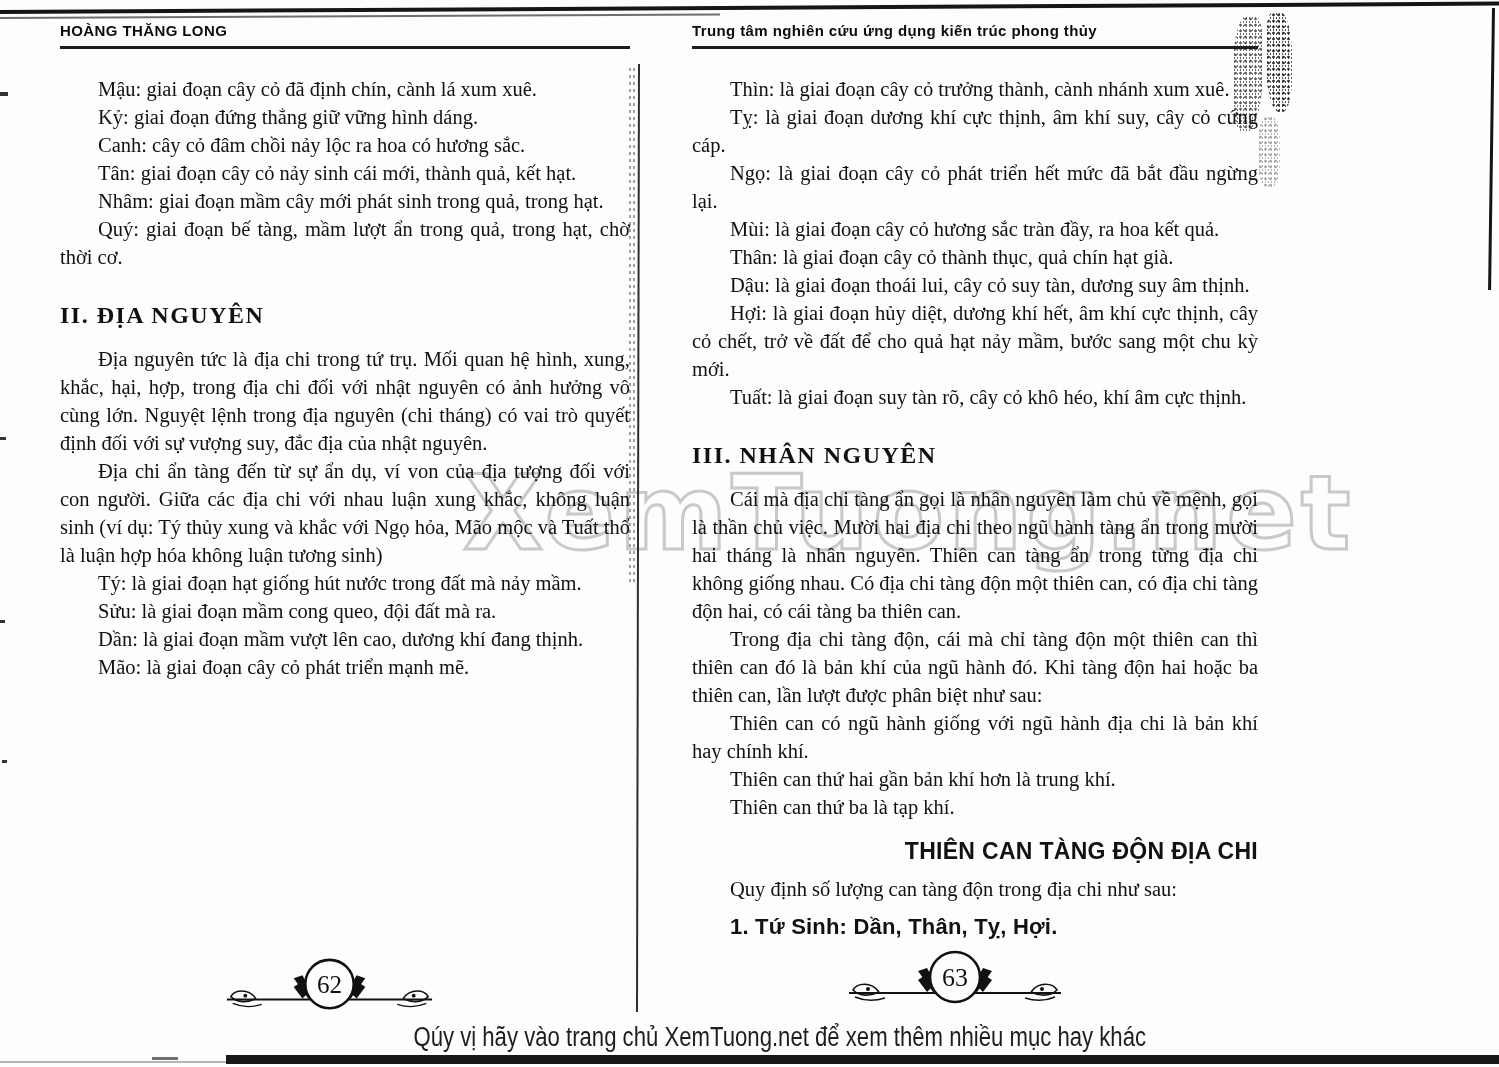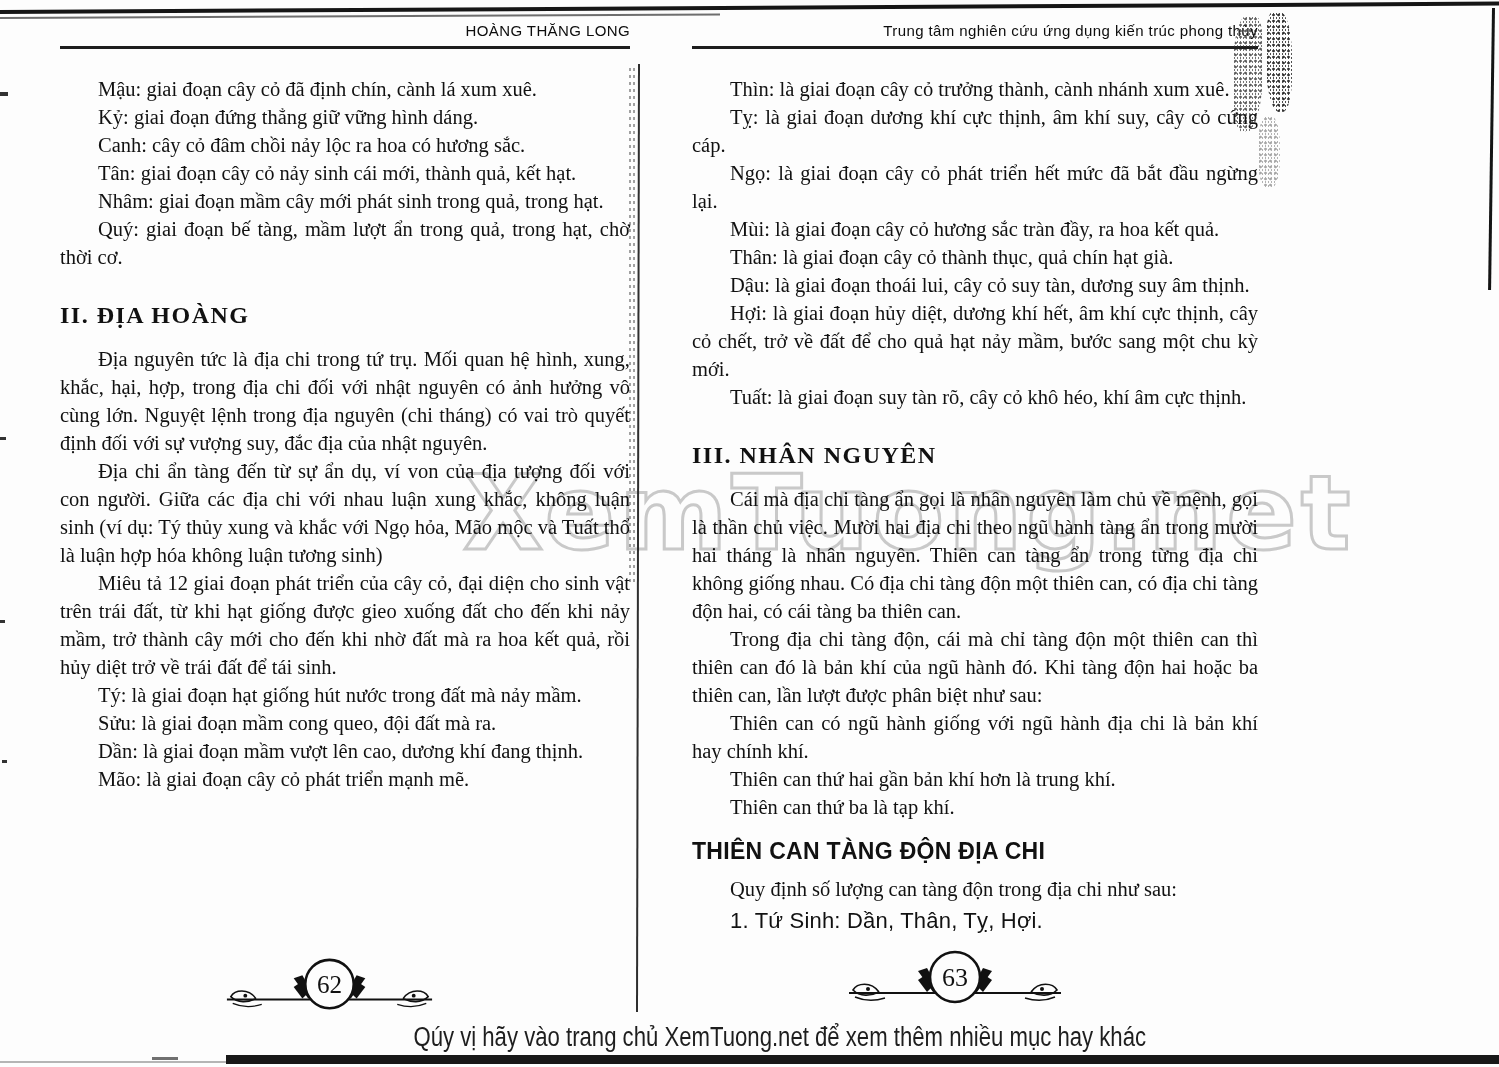--- a/index.html
+++ b/index.html
@@ -33,31 +33,31 @@
   
   .watermark{position:absolute;left:438px;top:452px;z-index:0;
              font-family:"DejaVu Sans",sans-serif;font-weight:700;font-size:104px;
              letter-spacing:4px;color:transparent;-webkit-text-stroke:3px #c9c9c9;
              white-space:nowrap;margin-left:25px;}
 
   
   .page{position:absolute;top:22px;z-index:1;}
   #left-page{left:60px;width:570px;}
   #right-page{left:692px;width:566px;}
-  .page-header{font-family:"Liberation Sans",sans-serif;font-weight:400;font-size:15px;
-               letter-spacing:.4px;text-align:right;color:#0c0c0c;}
+  .page-header{font-family:"Liberation Sans",sans-serif;font-weight:700;font-size:15px;
+               letter-spacing:.4px;text-align:left;color:#0c0c0c;}
   .header-rule{height:2.5px;background:#1d1d1d;margin-top:7px;}
   .page-body{margin-top:26px;font-size:20.5px;line-height:28px;text-align:justify;}
   .para{margin:0;text-indent:38px;}
   .para.bold{font-weight:700;}
   .para.h2{font-size:24px;font-weight:700;text-indent:0;letter-spacing:1.5px;margin:30px 0 16px;}
   .para.hcenter{font-family:"Liberation Sans",sans-serif;font-size:23px;font-weight:700;
-                text-indent:0;text-align:left;letter-spacing:.3px;margin:16px 0 10px;}
-  .para.hsans{font-family:"Liberation Sans",sans-serif;font-size:22px;font-weight:400;
-              letter-spacing:.2px;margin-top:4px;}
+                text-indent:0;text-align:right;letter-spacing:.3px;margin:16px 0 10px;}
+  .para.hsans{font-family:"Liberation Sans",sans-serif;font-size:22px;font-weight:700;
+              letter-spacing:.2px;margin-top:10px;}
 
   
   .ornament{position:absolute;z-index:1;}
   #ornament-left{left:222px;top:956px;}
   #ornament-right{left:845px;top:948px;}
   .ornament text{font-family:"Liberation Serif",serif;font-size:26px;fill:#111;}
 
   
   .footer{position:absolute;left:30px;top:1022px;width:1499px;text-align:center;z-index:1;}
   .footer span{display:inline-block;transform:scaleX(.82);transform-origin:center;
@@ -88,24 +88,23 @@
   <div class="page" id="left-page">
     <div class="page-header">HOÀNG THĂNG LONG</div>
     <div class="header-rule"></div>
     <div class="page-body">
         <p class="para body">Mậu: giai đoạn cây cỏ đã định chín, cành lá xum xuê.</p>
         <p class="para body">Kỷ: giai đoạn đứng thẳng giữ vững hình dáng.</p>
         <p class="para body">Canh: cây cỏ đâm chồi nảy lộc ra hoa có hương sắc.</p>
         <p class="para body">Tân: giai đoạn cây cỏ nảy sinh cái mới, thành quả, kết hạt.</p>
         <p class="para body">Nhâm: giai đoạn mầm cây mới phát sinh trong quả, trong hạt.</p>
         <p class="para body">Quý: giai đoạn bế tàng, mầm lượt ẩn trong quả, trong hạt, chờ thời cơ.</p>
-        <p class="para h2">II. ĐỊA HOÀNG</p>
+        <p class="para h2">II. ĐỊA NGUYÊN</p>
         <p class="para body">Địa nguyên tức là địa chi trong tứ trụ. Mối quan hệ hình, xung, khắc, hại, hợp, trong địa chi đối với nhật nguyên có ảnh hưởng vô cùng lớn. Nguyệt lệnh trong địa nguyên (chi tháng) có vai trò quyết định đối với sự vượng suy, đắc địa của nhật nguyên.</p>
         <p class="para body">Địa chi ẩn tàng đến từ sự ẩn dụ, ví von của địa tượng đối với con người. Giữa các địa chi với nhau luận xung khắc, không luận sinh (ví dụ: Tý thủy xung và khắc với Ngọ hỏa, Mão mộc và Tuất thổ là luận hợp hóa không luận tương sinh)</p>
-        <p class="para body">Miêu tả 12 giai đoạn phát triển của cây cỏ, đại diện cho sinh vật trên trái đất, từ khi hạt giống được gieo xuống đất cho đến khi nảy mầm, trở thành cây mới cho đến khi nhờ đất mà ra hoa kết quả, rồi hủy diệt trở về trái đất để tái sinh.</p>
         <p class="para body">Tý: là giai đoạn hạt giống hút nước trong đất mà nảy mầm.</p>
         <p class="para body">Sửu: là giai đoạn mầm cong queo, đội đất mà ra.</p>
         <p class="para body">Dần: là giai đoạn mầm vượt lên cao, dương khí đang thịnh.</p>
         <p class="para body">Mão: là giai đoạn cây cỏ phát triển mạnh mẽ.</p>
       </div>
   </div>
 
   <div class="page" id="right-page">
     <div class="page-header">Trung tâm nghiên cứu ứng dụng kiến trúc phong thủy</div>
     <div class="header-rule"></div>

